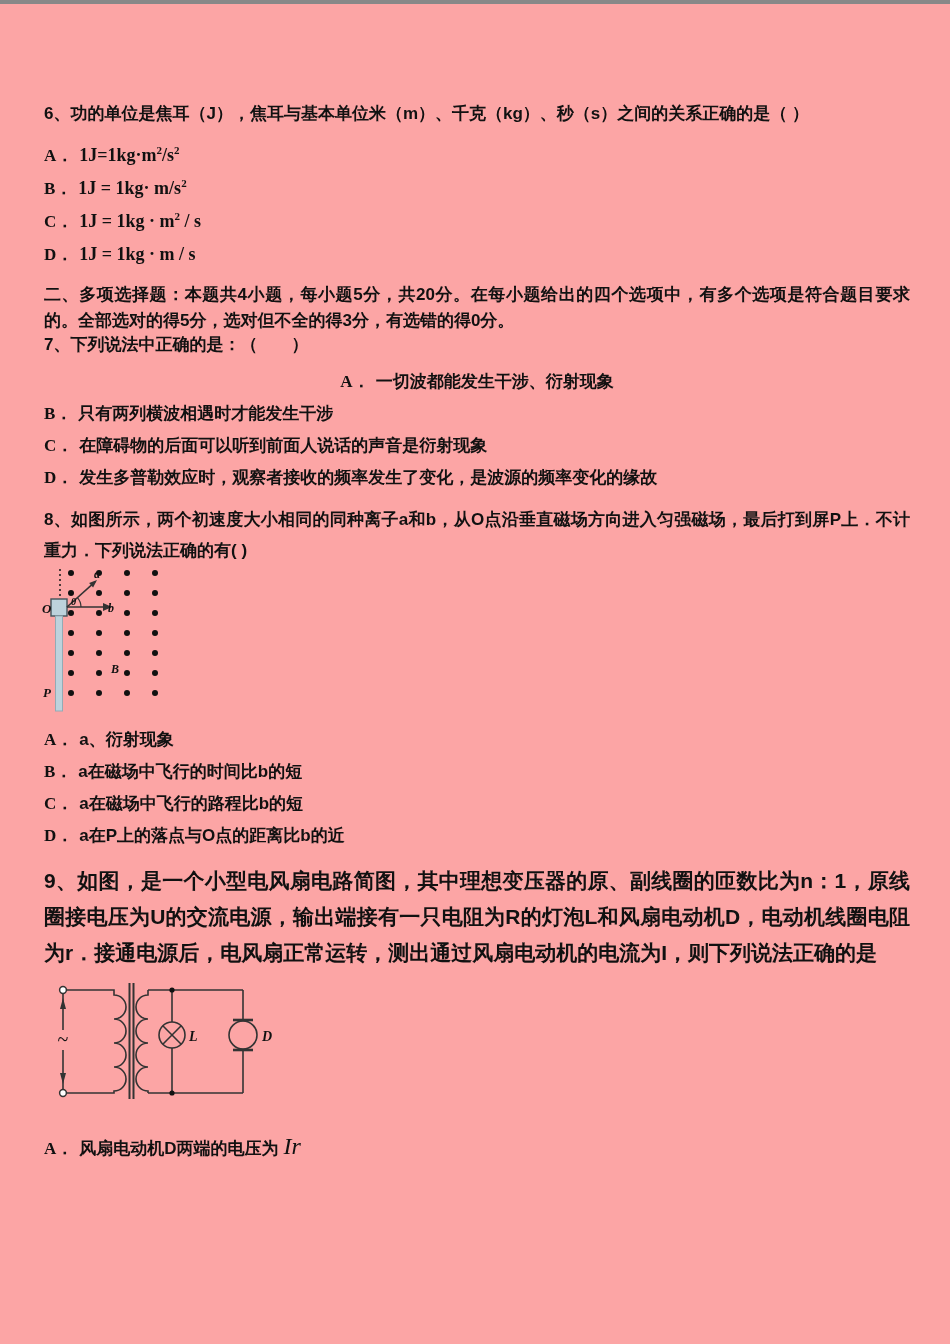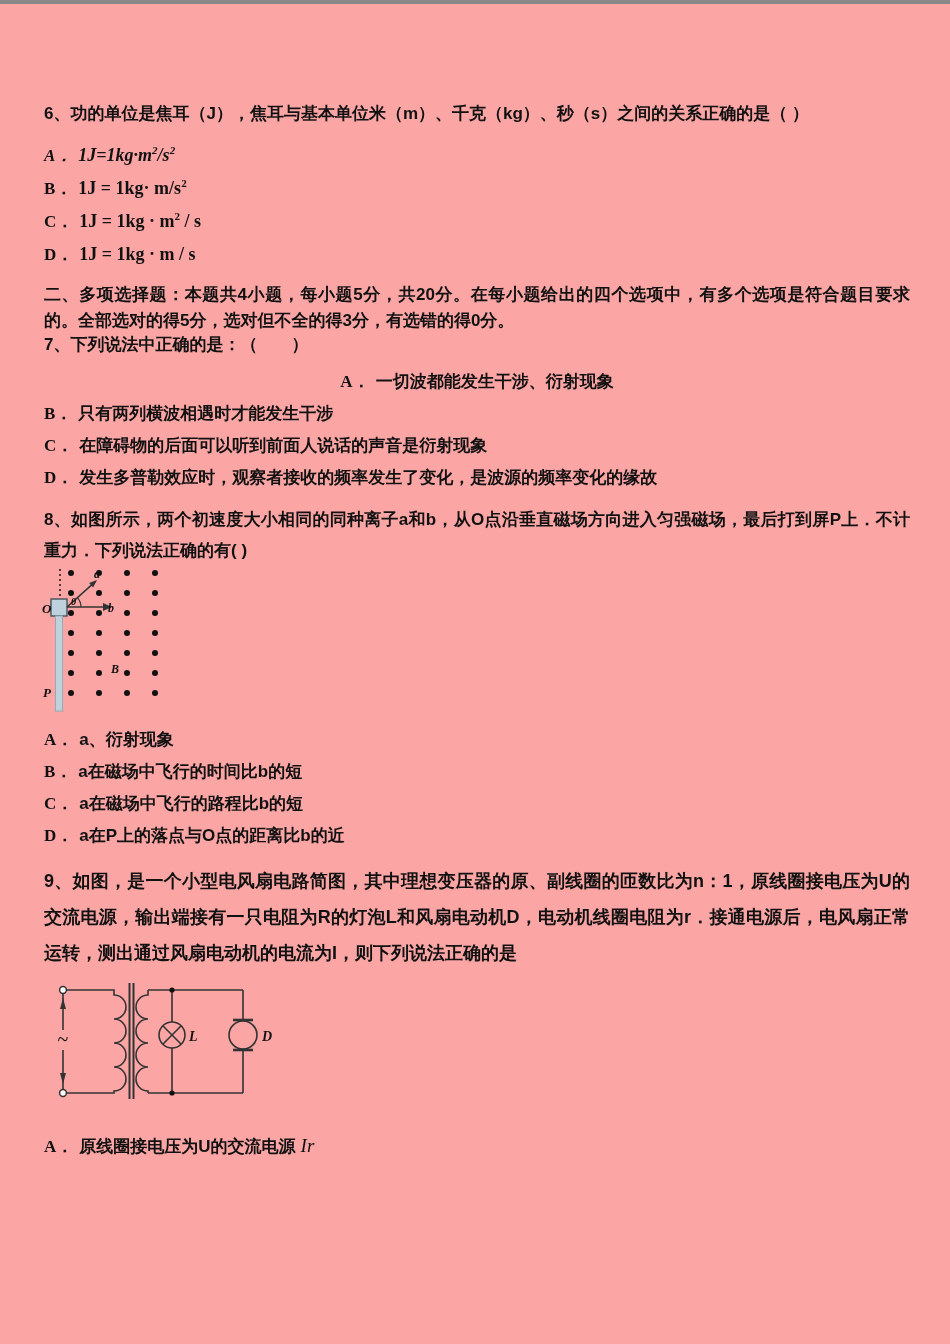--- a/index.html
+++ b/index.html
@@ -4,28 +4,28 @@
 <style>
   html,body{margin:0;padding:0;background:#888;}
   .page{
     width:950px;height:1344px;background:#fca5a5;position:relative;
     margin:4px auto;overflow:hidden;
     font-family:"Liberation Sans",sans-serif;color:#111;
   }
   .content{position:absolute;left:44px;top:100px;width:866px;}
   .stem{font-size:17px;line-height:20px;font-weight:700;text-align:justify;}
   .stem-wide2{font-size:17px;line-height:31px;font-weight:700;text-align:justify;}
-  .stem-wide3{font-size:18px;line-height:36px;font-weight:700;text-align:justify;}
+  .stem-wide3{font-size:21px;line-height:36px;font-weight:700;text-align:justify;}
   .instr{font-size:17px;line-height:26px;font-weight:700;text-align:justify;margin-top:17px;}
   .opt{font-size:17px;line-height:20px;font-weight:700;margin-top:12px;}
   .opt-label{font-family:"Liberation Serif",serif;font-weight:700;margin-right:6px;}
   .expr{font-family:"Liberation Serif",serif;font-weight:700;font-size:18px;}
   .expr sup{font-size:11px;line-height:0;}
-  .math{font-family:"Liberation Serif",serif;font-style:italic;font-weight:400;font-size:19px;margin-left:5px;}
-  .q6-opts .opt:first-child{margin-top:21px;font-style:italic;}
+  .math{font-family:"Liberation Serif",serif;font-style:italic;font-weight:400;font-size:24px;margin-left:5px;}
+  .q6-opts .opt:first-child{margin-top:21px;}
   .q7-opts .opt:first-child{margin-top:17px;text-align:center;}
   .q8-opts .opt:first-child{margin-top:16px;}
   #q7-stem{margin-top:1px;}
   #q8-stem{margin-top:16px;}
   #q9-stem{margin-top:17px;}
   #q8-figure{margin-top:0;margin-left:-2px;display:block;}
   #q9-figure{margin-top:12px;margin-left:12px;display:block;}
   #q9-opt-a{margin-top:33px;font-size:17px;line-height:20px;font-weight:700;}
   #q9-opt-b{margin-top:7px;display:flex;align-items:center;font-size:17px;font-weight:700;}
   #q9-opt-b .b-text{margin-top:10px;line-height:20px;}
@@ -161,17 +161,17 @@
 
       <line class="wire" x1="187" y1="7" x2="187" y2="36"></line>
       <line class="wire" x1="187" y1="68" x2="187" y2="110"></line>
       <line x1="177" y1="37" x2="197" y2="37" stroke="#333" stroke-width="2.6"></line>
       <line x1="177" y1="67" x2="197" y2="67" stroke="#333" stroke-width="2.6"></line>
       <circle cx="187" cy="52" r="14" fill="none" stroke="#333" stroke-width="1.6"></circle>
       <text class="fig-label" x="206" y="58" font-size="14">D</text>
     </svg>
 
     <div id="q9-opt-a">
-      <span class="opt-label">A．</span><span>原线圈接电压为U的交流电源</span><span class="math">Ir</span>
+      <span class="opt-label">A．</span><span>风扇电动机D两端的电压为</span><span class="math">Ir</span>
     </div>
 
   </div>
 </div>
 
 </body></html>

